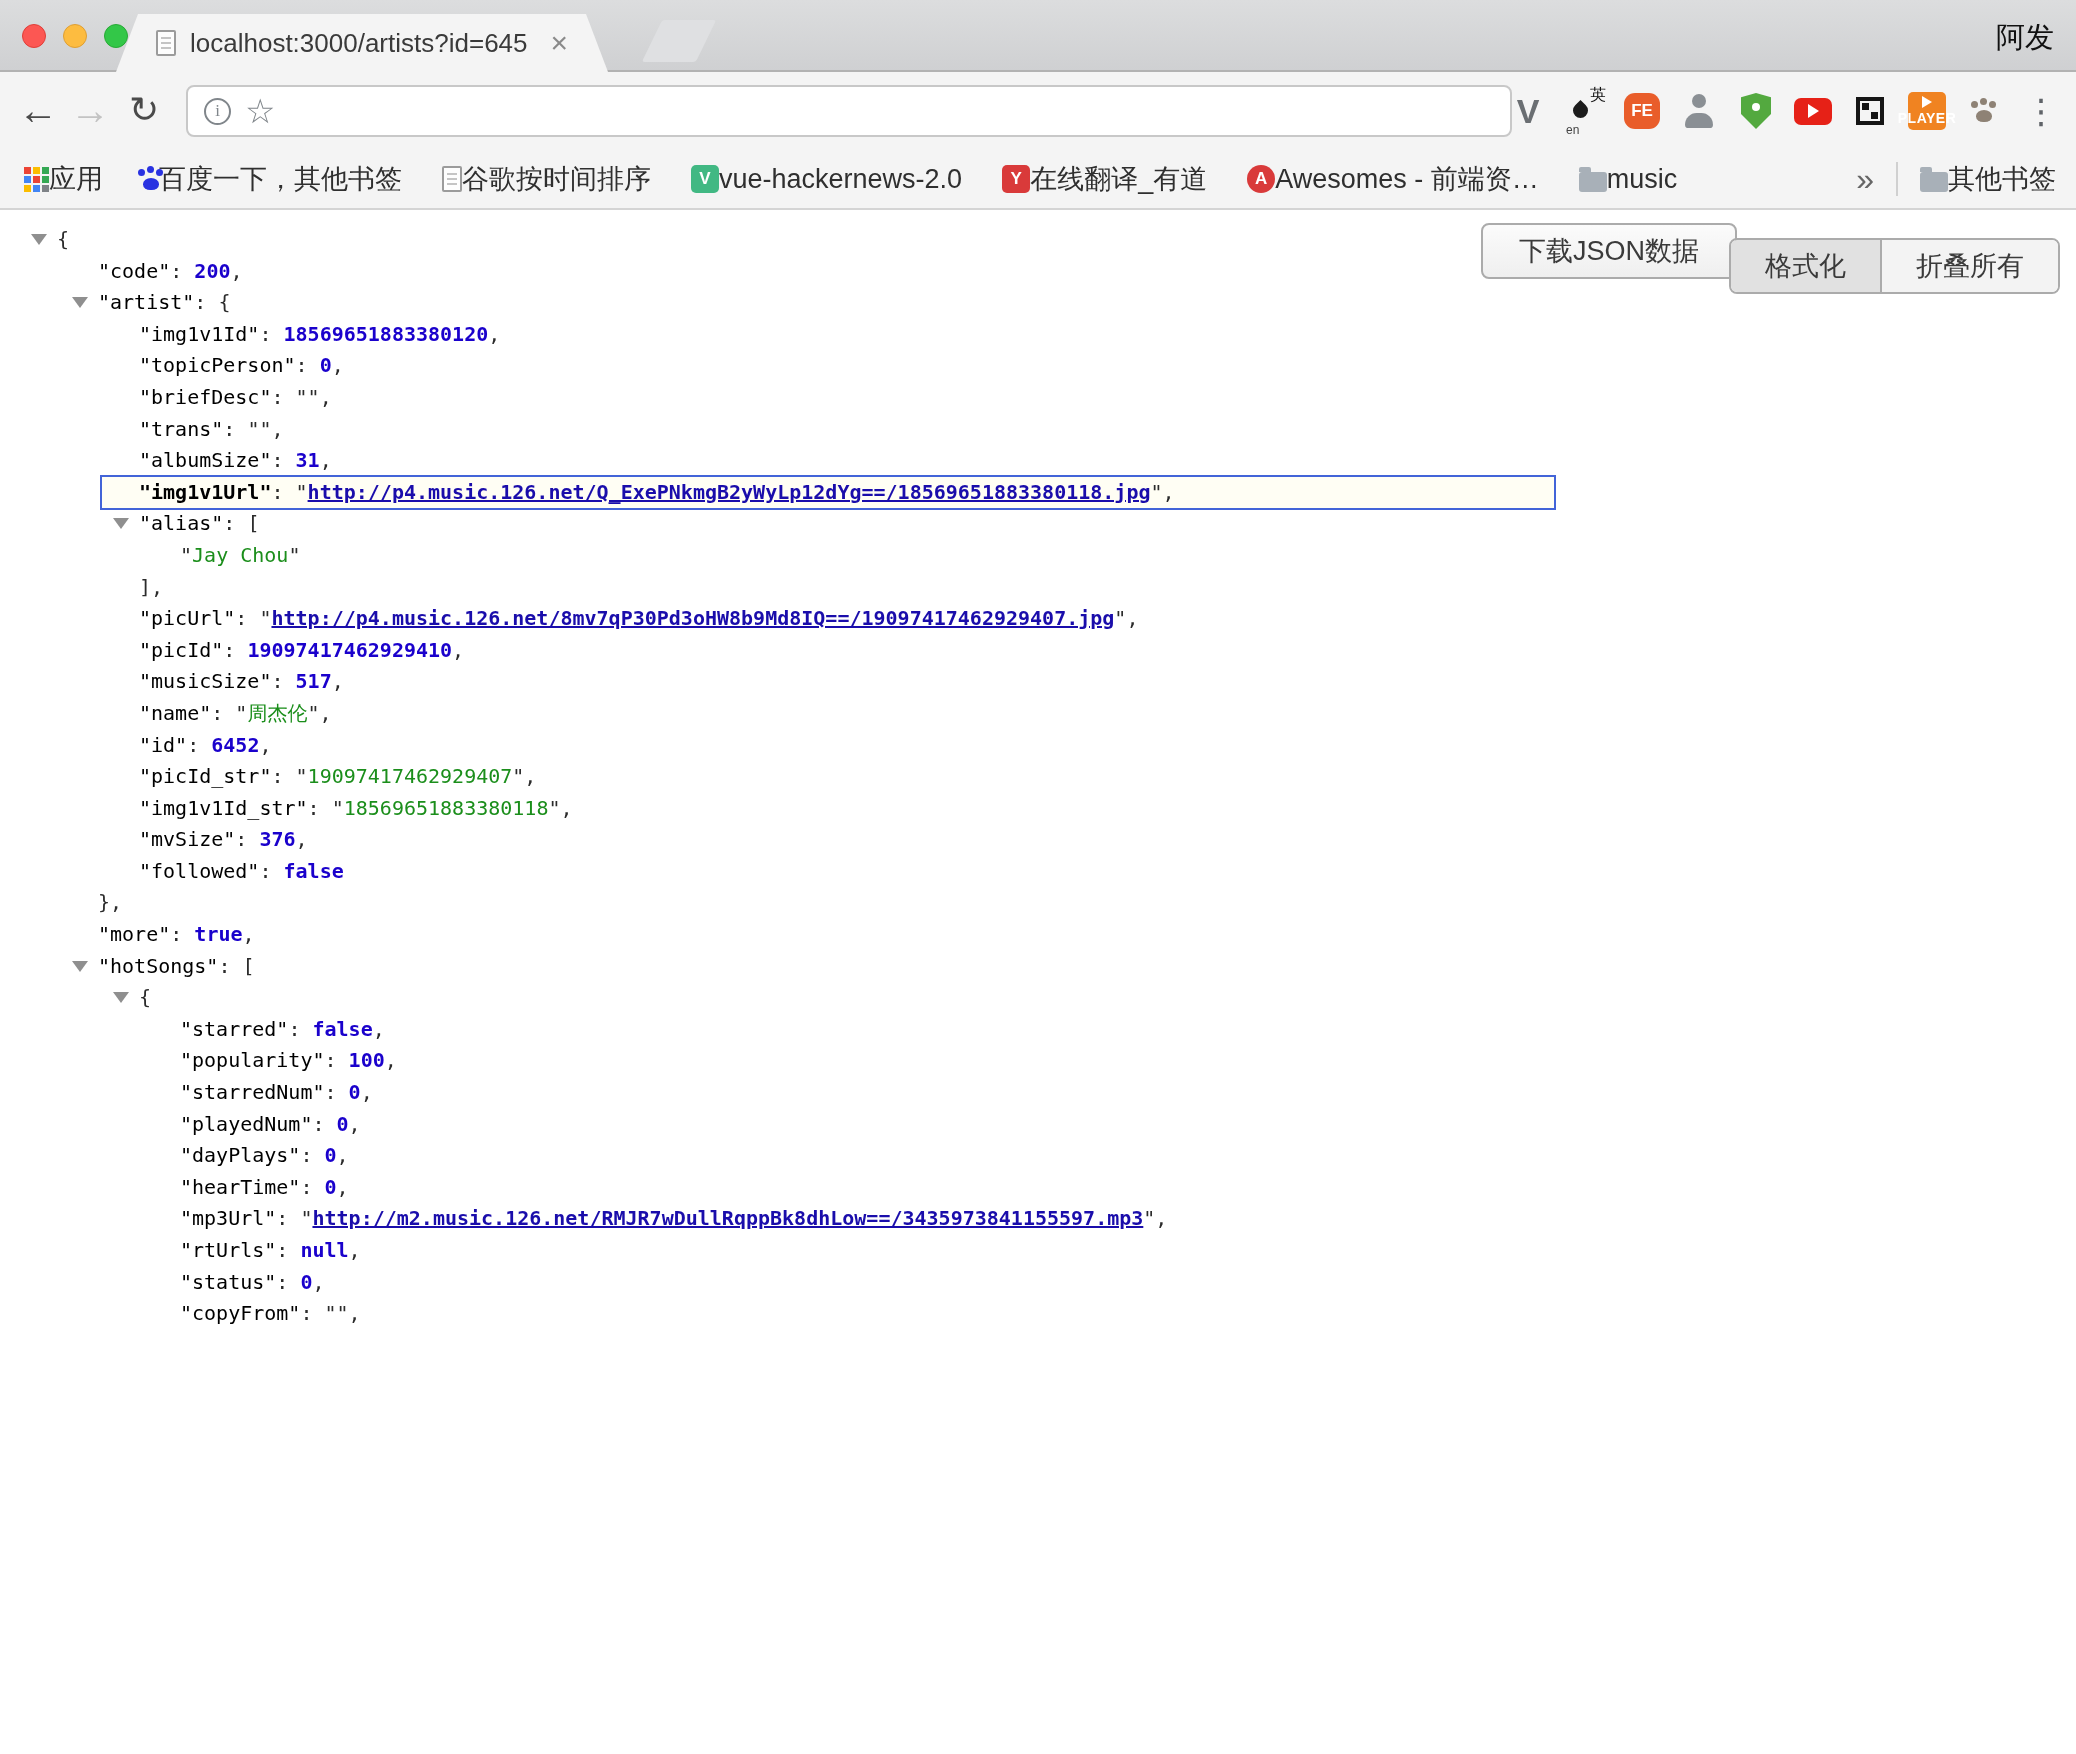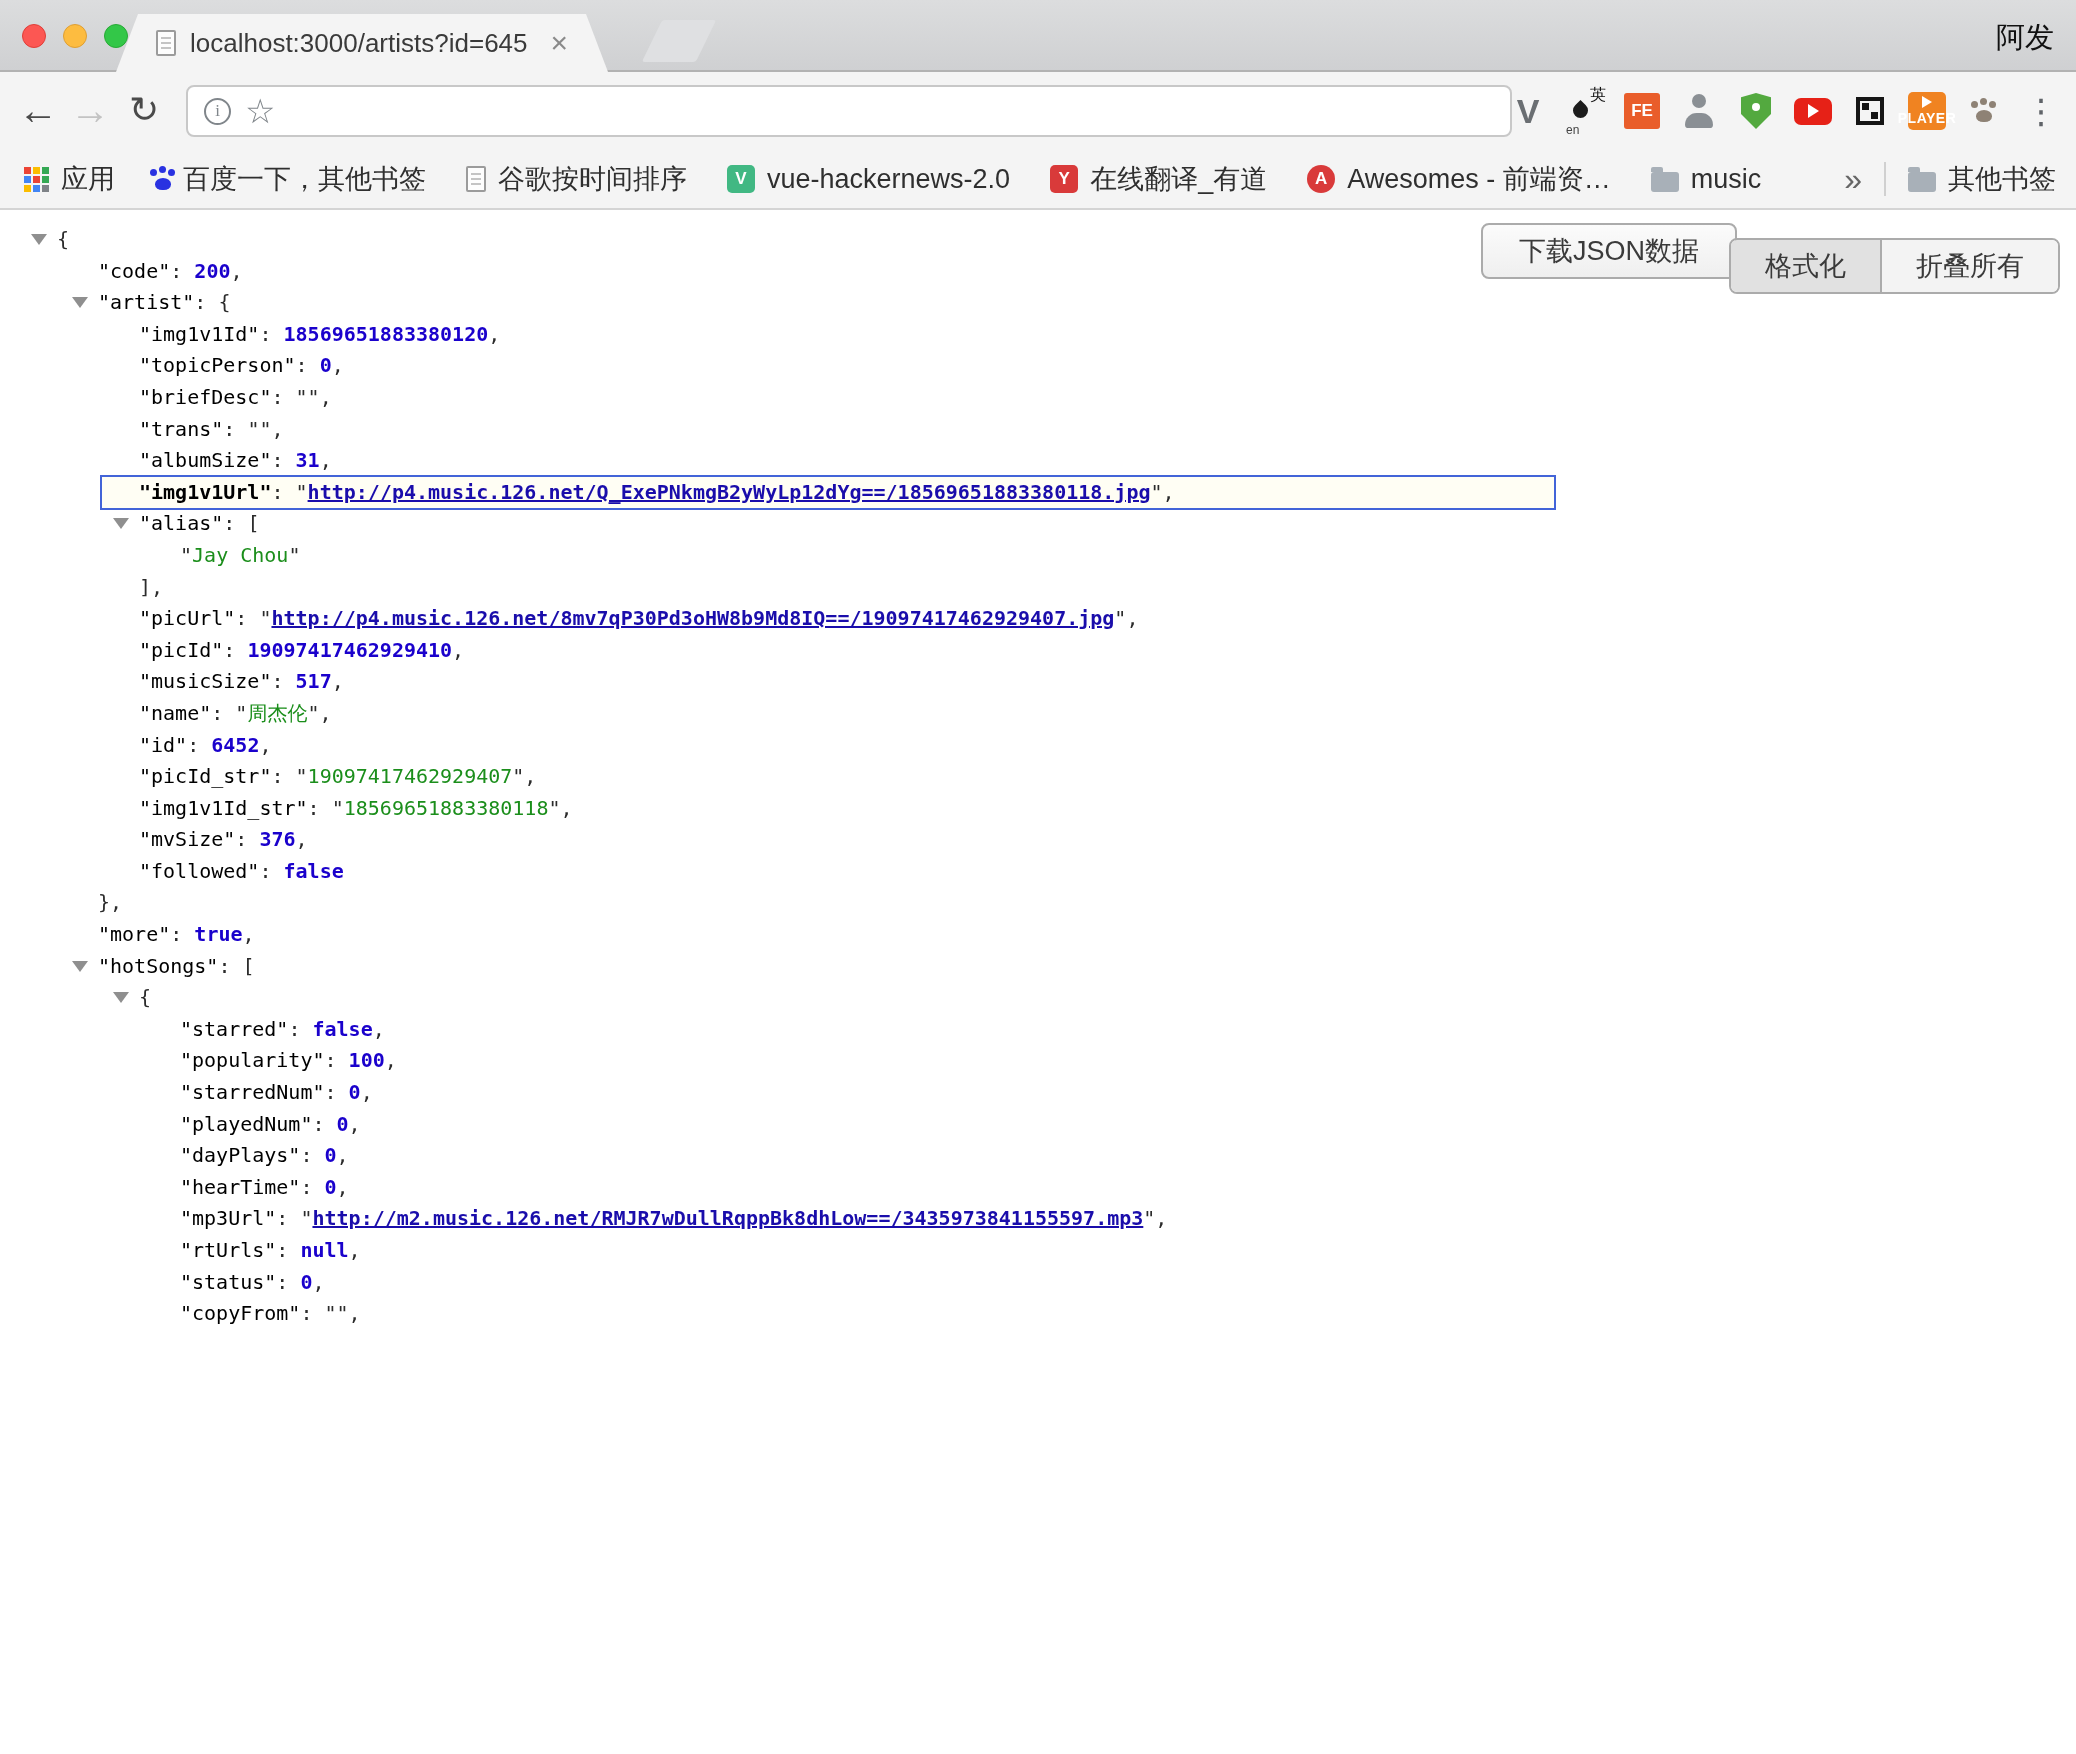--- a/index.html
+++ b/index.html
@@ -42,21 +42,21 @@
     font-size:17px;color:#80868B;font-family:"Liberation Serif",serif;flex:0 0 auto;}
   .url-text{flex:1;font-size:29px;color:#242424;white-space:nowrap;overflow:hidden;}
   .star{font-size:34px;color:#80868B;line-height:1;}
   .ext-row{position:absolute;right:14px;top:10px;height:58px;display:flex;align-items:center;gap:15px;}
   .ext{width:42px;height:50px;display:flex;align-items:center;justify-content:center;position:relative;}
   .vimium-v{font-size:34px;font-weight:bold;color:#6A6E72;}
   .pen-wrap{width:42px;height:46px;position:relative;}
   .nib{position:absolute;left:9px;top:15px;width:15px;height:15px;background:#1C1C1C;border-radius:0 50% 50% 50%;transform:rotate(45deg);}
   .pen-label{position:absolute;top:-3px;right:0;font-size:16px;color:#111;}
   .pen-sub{position:absolute;bottom:-3px;left:2px;font-size:12px;color:#444;}
-  .fe-box{width:36px;height:36px;border-radius:3px;background:#E95D2A;color:#fff;font-size:17px;font-weight:bold;display:flex;align-items:center;justify-content:center;}
+  .fe-box{width:36px;height:36px;border-radius:11px;background:#E95D2A;color:#fff;font-size:17px;font-weight:bold;display:flex;align-items:center;justify-content:center;}
   .person{width:36px;height:38px;position:relative;}
   .person::before{content:"";position:absolute;top:2px;left:11px;width:14px;height:14px;border-radius:50%;background:#8A8F94;}
   .person::after{content:"";position:absolute;bottom:2px;left:4px;width:28px;height:15px;border-radius:14px 14px 4px 4px;background:#8A8F94;}
   .shield{width:30px;height:36px;background:#53A93F;clip-path:polygon(50% 0,100% 12%,100% 58%,50% 100%,0 58%,0 12%);position:relative;}
   .shield::after{content:"";position:absolute;left:11px;top:10px;width:8px;height:8px;border-radius:50%;background:#fff;}
   .yt{width:38px;height:27px;background:#E62117;border-radius:7px;display:flex;align-items:center;justify-content:center;}
   .yt::before{content:"";border-left:11px solid #fff;border-top:7px solid transparent;border-bottom:7px solid transparent;}
   .qr{width:28px;height:28px;border:4px solid #151515;position:relative;}
   .qr::before{content:"";position:absolute;top:2px;left:2px;width:7px;height:7px;background:#151515;box-shadow:9px 9px 0 #151515;}
   .qr::after{content:"";position:absolute;bottom:2px;right:2px;width:7px;height:7px;background:#151515;}
@@ -64,21 +64,21 @@
   .player::before{content:"";border-left:10px solid #fff;border-top:6px solid transparent;border-bottom:6px solid transparent;margin-bottom:2px;}
   .player-label{font-size:14px;color:#fff;letter-spacing:0.5px;font-weight:bold;}
   .paw{width:16px;height:12px;border-radius:50% 50% 45% 45%;position:relative;margin-top:10px;}
   .paw.gray{background:#8E8275;}
   .paw.gray::before{content:"";position:absolute;width:7px;height:7px;border-radius:50%;background:#8E8275;top:-9px;left:-5px;box-shadow:9px -3px 0 #8E8275,18px 0 0 #8E8275;}
   .paw.blue{background:#2932E1;}
   .paw.blue::before{content:"";position:absolute;width:7px;height:7px;border-radius:50%;background:#2932E1;top:-9px;left:-5px;box-shadow:9px -3px 0 #2932E1,18px 0 0 #2932E1;}
   .menu-dots{font-size:34px;color:#5F6368;}
   
   .bookmarksbar{position:relative;height:60px;background:#F4F4F4;border-bottom:2px solid #D4D4D4;display:flex;align-items:center;padding:0 24px;gap:40px;}
-  .bm-item{display:flex;align-items:center;gap:12px;font-size:27px;color:#2F2F2F;white-space:nowrap;}
+  .bm-item{display:flex;align-items:center;font-size:27px;color:#2F2F2F;white-space:nowrap;}
   .apps-icon{display:grid;grid-template-columns:repeat(3,7px);grid-template-rows:repeat(3,7px);gap:2px;}
   .apps-icon i{display:block;}
   .apps-icon i:nth-child(1){background:#EC4434;} .apps-icon i:nth-child(2){background:#FBBD00;} .apps-icon i:nth-child(3){background:#34A853;}
   .apps-icon i:nth-child(4){background:#4285F4;} .apps-icon i:nth-child(5){background:#EC4434;} .apps-icon i:nth-child(6){background:#34A853;}
   .apps-icon i:nth-child(7){background:#FBBD00;} .apps-icon i:nth-child(8){background:#4285F4;} .apps-icon i:nth-child(9){background:#7E8287;}
   .doc-icon{width:20px;height:26px;background:#FDFDFD;border:2px solid #9B9B9B;border-radius:2px;position:relative;flex:0 0 auto;}
   .doc-icon::after{content:"";position:absolute;left:3px;right:3px;top:5px;height:2px;background:#C4C4C4;box-shadow:0 5px 0 #C4C4C4,0 10px 0 #C4C4C4;}
   .sq-icon{width:28px;height:28px;border-radius:5px;color:#fff;font-size:17px;font-weight:bold;display:flex;align-items:center;justify-content:center;flex:0 0 auto;}
   .sq-icon.vue{background:#41B883;}
   .sq-icon.youdao{background:#D93A3A;}

